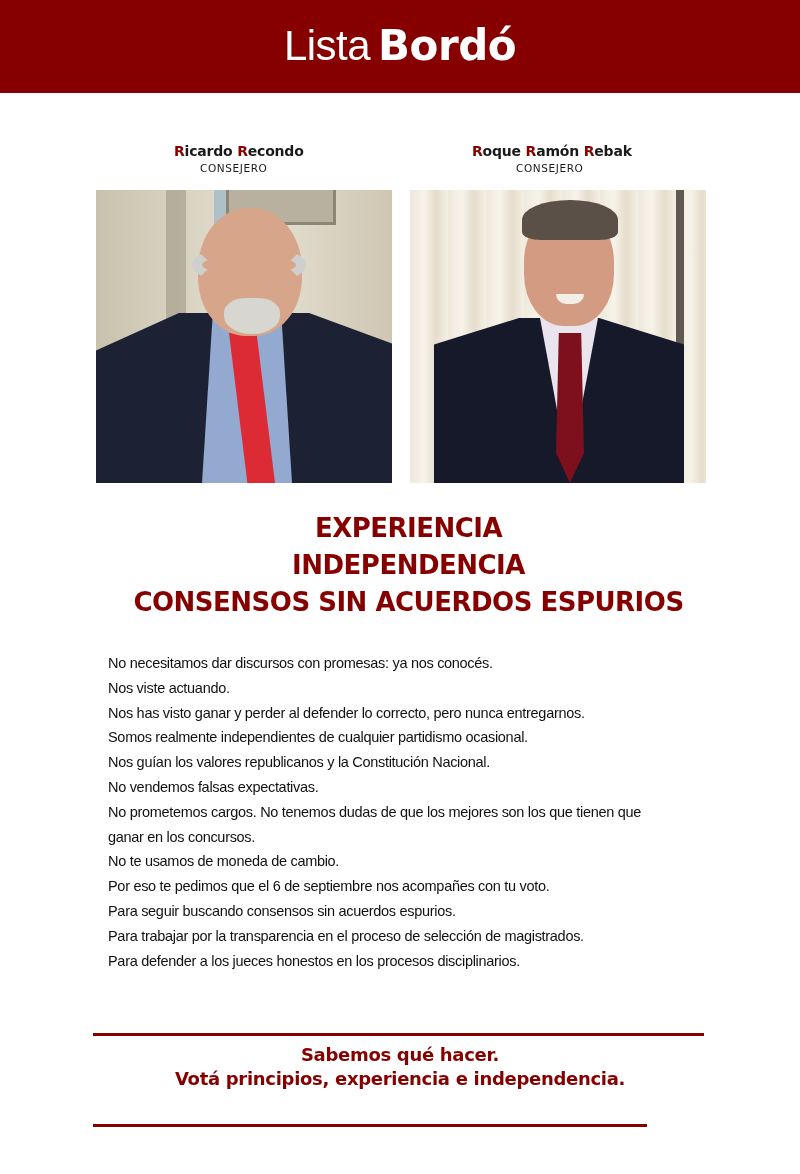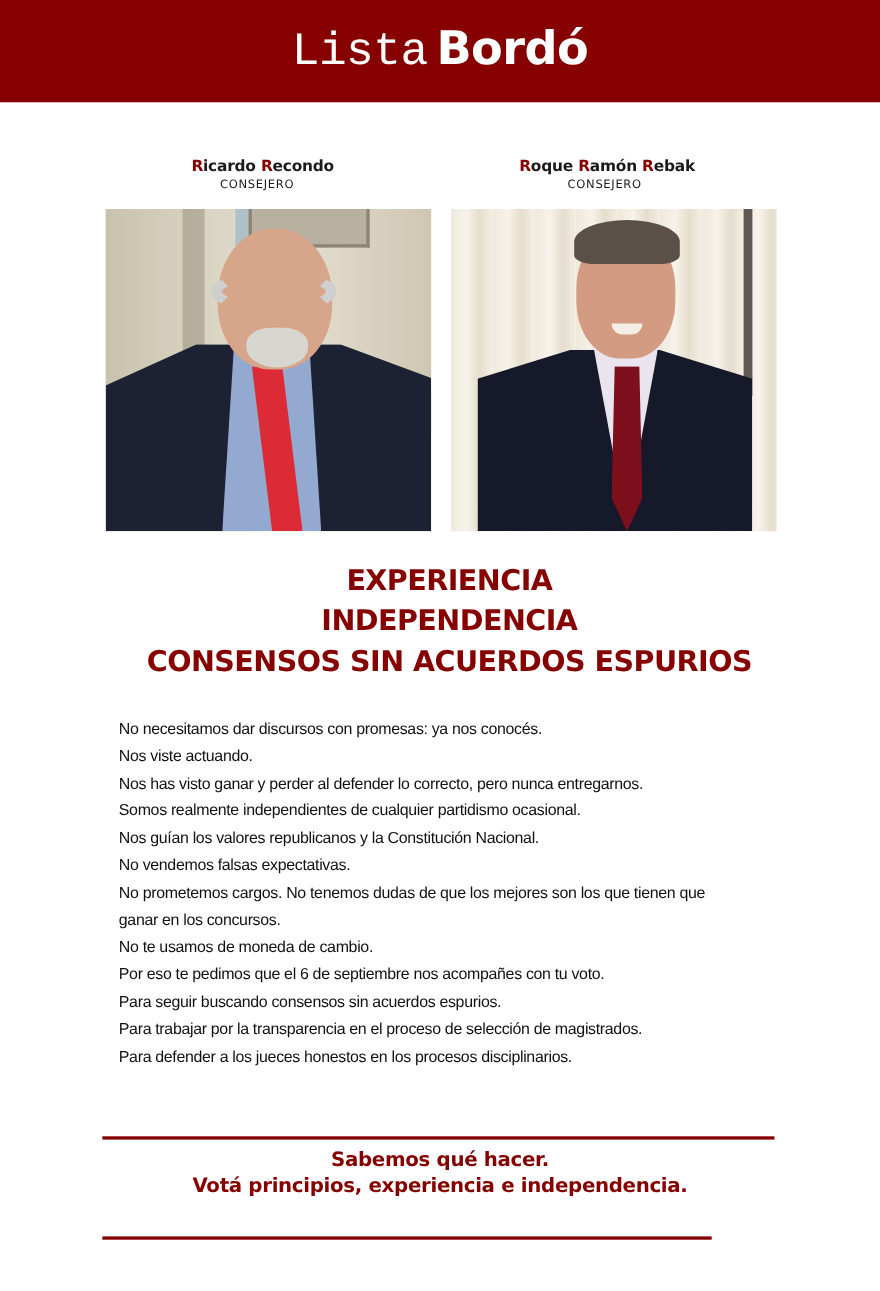--- a/index.html
+++ b/index.html
@@ -27,21 +27,21 @@
     }
     .logo {
       color: #ffffff;
       font-family: "DejaVu Sans", sans-serif;
       font-size: 42px;
       line-height: 1;
       letter-spacing: -0.5px;
       margin-top: -2px;
       white-space: nowrap;
     }
-    .logo .light { font-weight: 300; font-family: Liberation Mono, monospace; }
+    .logo .light { font-weight: 300; font-family: Liberation Sans, sans-serif; }
     .logo .bold { font-weight: 700; margin-left: 8px; }
 
     
     .candidate {
       position: absolute;
       top: 142px;
       width: 296px;
     }
     .candidate.left { left: 96px; text-align: right; }
     .candidate.right { left: 410px; }

